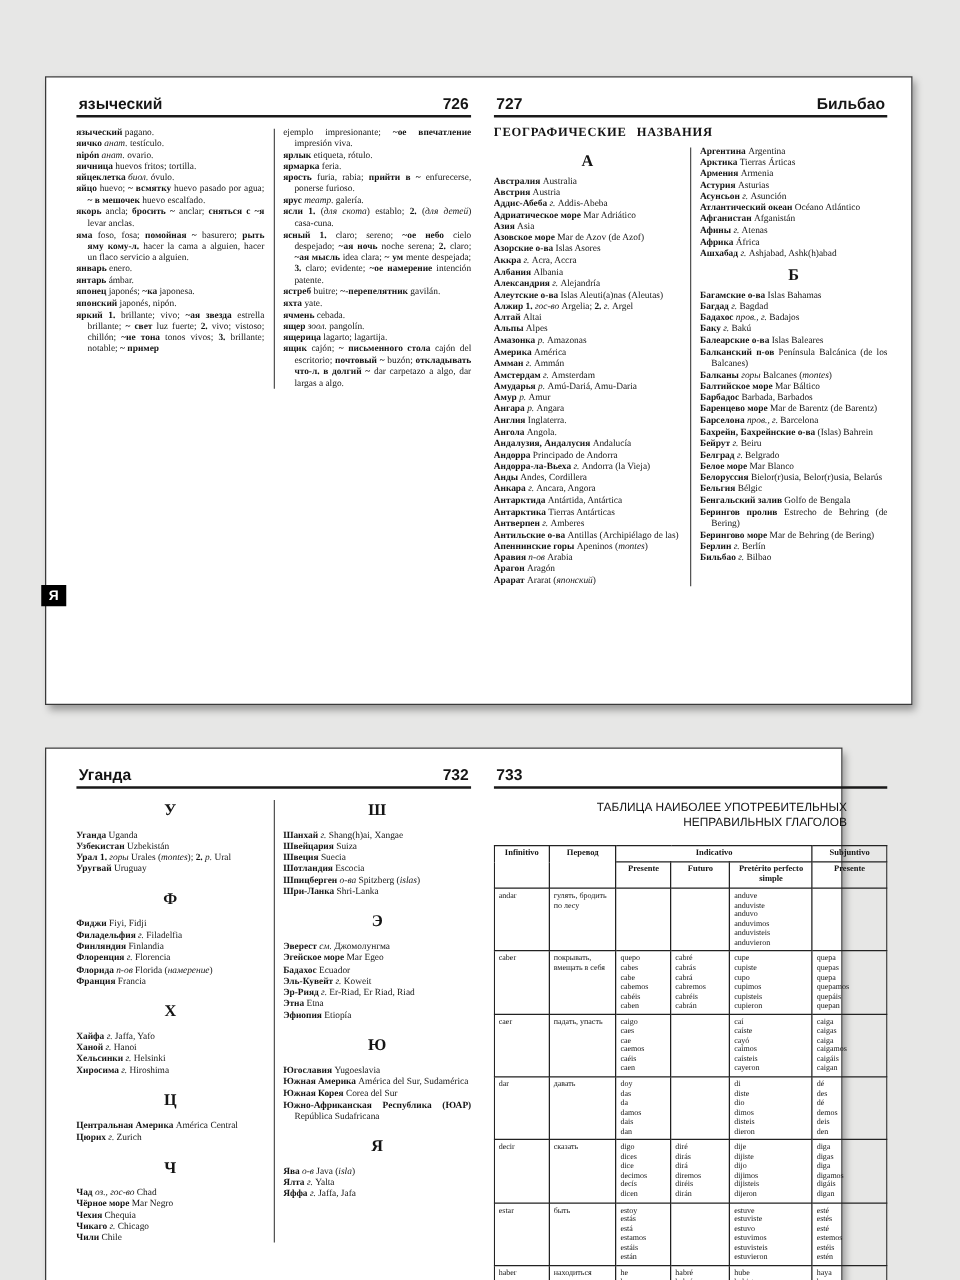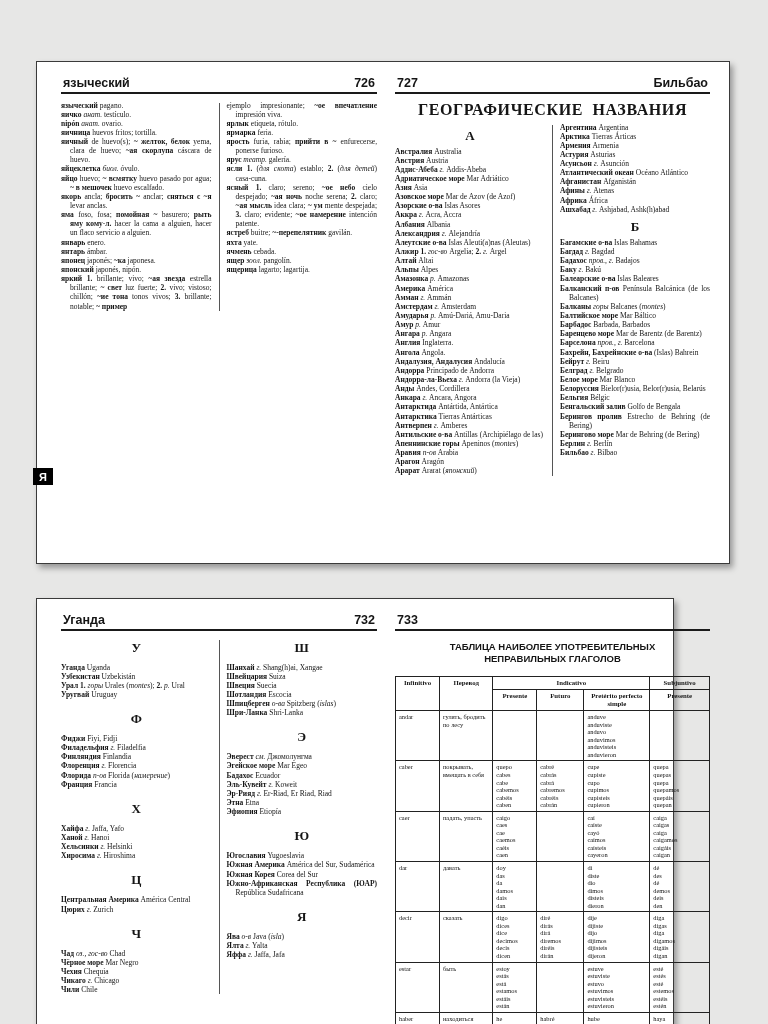--- a/index.html
+++ b/index.html
@@ -13,40 +13,40 @@
 
   .page { position:absolute; top:14px; bottom:12px; overflow:hidden; }
   .page-l { left:24px;  width:316px; }
   .page-r { left:358px; width:315px; }
 
   .page-header { display:flex; justify-content:space-between; align-items:flex-end;
                  font-family:"Liberation Sans", sans-serif; font-weight:bold;
                  font-size:12.5px; padding:0 2px 2px 2px; }
   .rule { height:1.5px; background:#1a1a1a; margin-bottom:7px; }
 
-  .section-title { text-align:center; font-weight:bold; font-size:16px;
+  .section-title { font-weight:bold; font-size:10px;
                    letter-spacing:.6px; word-spacing:5px; margin:6px 0 4px; }
 
   .cols { display:flex; align-items:stretch;justify-content:flex-end; }
   .col { flex:1 1 0; min-width:0; }
   .col-divider { width:1px; background:#555; margin:2px 7px 0 7px; }
 
   .entry { font-size:7.5px; line-height:1.22; text-align:justify;
            padding-left:9px; text-indent:-9px; }
   .letter-head { text-align:center; font-weight:bold; font-size:13px; margin:5px 0 3px; }
   #spread-bottom .letter-head { margin:12px 0 7px; }
   #spread-bottom .col > .letter-head:first-child { margin-top:2px; }
   .entry b { font-weight:bold; }
   .entry i { font-style:italic; }
 
   .thumb-tab { position:absolute; left:33px; top:424px; width:20px; height:17px;
                background:#000; color:#fff; display:flex; align-items:center; justify-content:center;
                font-family:"Liberation Sans", sans-serif; font-weight:bold; font-size:11px; z-index:5; }
 
-  .table-title { text-align:center; font-family:"Liberation Sans", sans-serif; font-weight:bold;
+  .table-title { text-align:right; font-family:"Liberation Sans", sans-serif; font-weight:normal;
                  font-size:9.5px; line-height:1.35; margin:10px auto 10px; max-width:250px; }
 
   table.verbs { width:100%; border-collapse:collapse; table-layout:fixed;
                 font-size:6.4px; line-height:1.18; }
   table.verbs th, table.verbs td { border:1px solid #222; vertical-align:top; padding:2px 3px; }
   table.verbs th { font-weight:bold; text-align:center; font-size:6.8px; padding:2px 1px; }
   table.verbs col.c-inf  { width:14%; }
   table.verbs col.c-tr   { width:17%; }
   table.verbs col.c-pres { width:14%; }
   table.verbs col.c-fut  { width:15%; }
@@ -65,21 +65,20 @@
         <span>языческий</span>
         <span>726</span>
       </div>
       <div class="rule"></div>
       <div class="cols">
         <div class="col">
             <div class="entry"><b>языческий</b> pagano.</div>
             <div class="entry"><b>яичко</b> <i>анат.</i> testículo.</div>
             <div class="entry"><b>nipón</b> <i>анат.</i> ovario.</div>
             <div class="entry"><b>яичница</b> huevos fritos; tortilla.</div>
-            <div class="entry"><b>яичный</b> de huevo(s); <b>~ желток, белок</b> yema, clara de huevo; <b>~ая скорлупа</b> cáscara de huevo.</div>
             <div class="entry"><b>яйцеклетка</b> <i>биол.</i> óvulo.</div>
             <div class="entry"><b>яйцо</b> huevo; <b>~ всмятку</b> huevo pasado por agua; <b>~ в мешочек</b> huevo escalfado.</div>
             <div class="entry"><b>якорь</b> ancla; <b>бросить ~</b> anclar; <b>сняться с ~я</b> levar anclas.</div>
             <div class="entry"><b>яма</b> foso, fosa; <b>помойная ~</b> basurero; <b>рыть яму кому-л.</b> hacer la cama a alguien, hacer un flaco servicio a alguien.</div>
             <div class="entry"><b>январь</b> enero.</div>
             <div class="entry"><b>янтарь</b> ámbar.</div>
             <div class="entry"><b>японец</b> japonés; <b>~ка</b> japonesa.</div>
             <div class="entry"><b>японский</b> japonés, nipón.</div>
             <div class="entry"><b>яркий 1.</b> brillante; vivo; <b>~ая звезда</b> estrella brillante; <b>~ свет</b> luz fuerte; <b>2.</b> vivo; vistoso; chillón; <b>~ие тона</b> tonos vivos; <b>3.</b> brillante; notable; <b>~ пример</b></div>
           </div>
@@ -90,20 +89,21 @@
             <div class="entry"><b>ярмарка</b> feria.</div>
             <div class="entry"><b>ярость</b> furia, rabia; <b>прийти в ~</b> enfurecerse, ponerse furioso.</div>
             <div class="entry"><b>ярус</b> <i>театр.</i> galería.</div>
             <div class="entry"><b>ясли 1.</b> (<i>для скота</i>) establo; <b>2.</b> (<i>для детей</i>) casa-cuna.</div>
             <div class="entry"><b>ясный 1.</b> claro; sereno; <b>~ое небо</b> cielo despejado; <b>~ая ночь</b> noche serena; <b>2.</b> claro; <b>~ая мысль</b> idea clara; <b>~ ум</b> mente despejada; <b>3.</b> claro; evidente; <b>~ое намерение</b> intención patente.</div>
             <div class="entry"><b>ястреб</b> buitre; <b>~-перепелятник</b> gavilán.</div>
             <div class="entry"><b>яхта</b> yate.</div>
             <div class="entry"><b>ячмень</b> cebada.</div>
             <div class="entry"><b>ящер</b> <i>зоол.</i> pangolín.</div>
             <div class="entry"><b>ящерица</b> lagarto; lagartija.</div>
+            <div class="entry"><b>ящик</b> cajón; <b>~ письменного стола</b> cajón del escritorio; <b>почтовый ~</b> buzón; <b>откладывать что-л. в долгий ~</b> dar carpetazo a algo, dar largas a algo.</div>
           </div>
       </div>
     </div>
 
     <div class="page page-r">
       <div class="page-header">
         <span>727</span>
         <span>Бильбао</span>
       </div>
       <div class="rule"></div>

